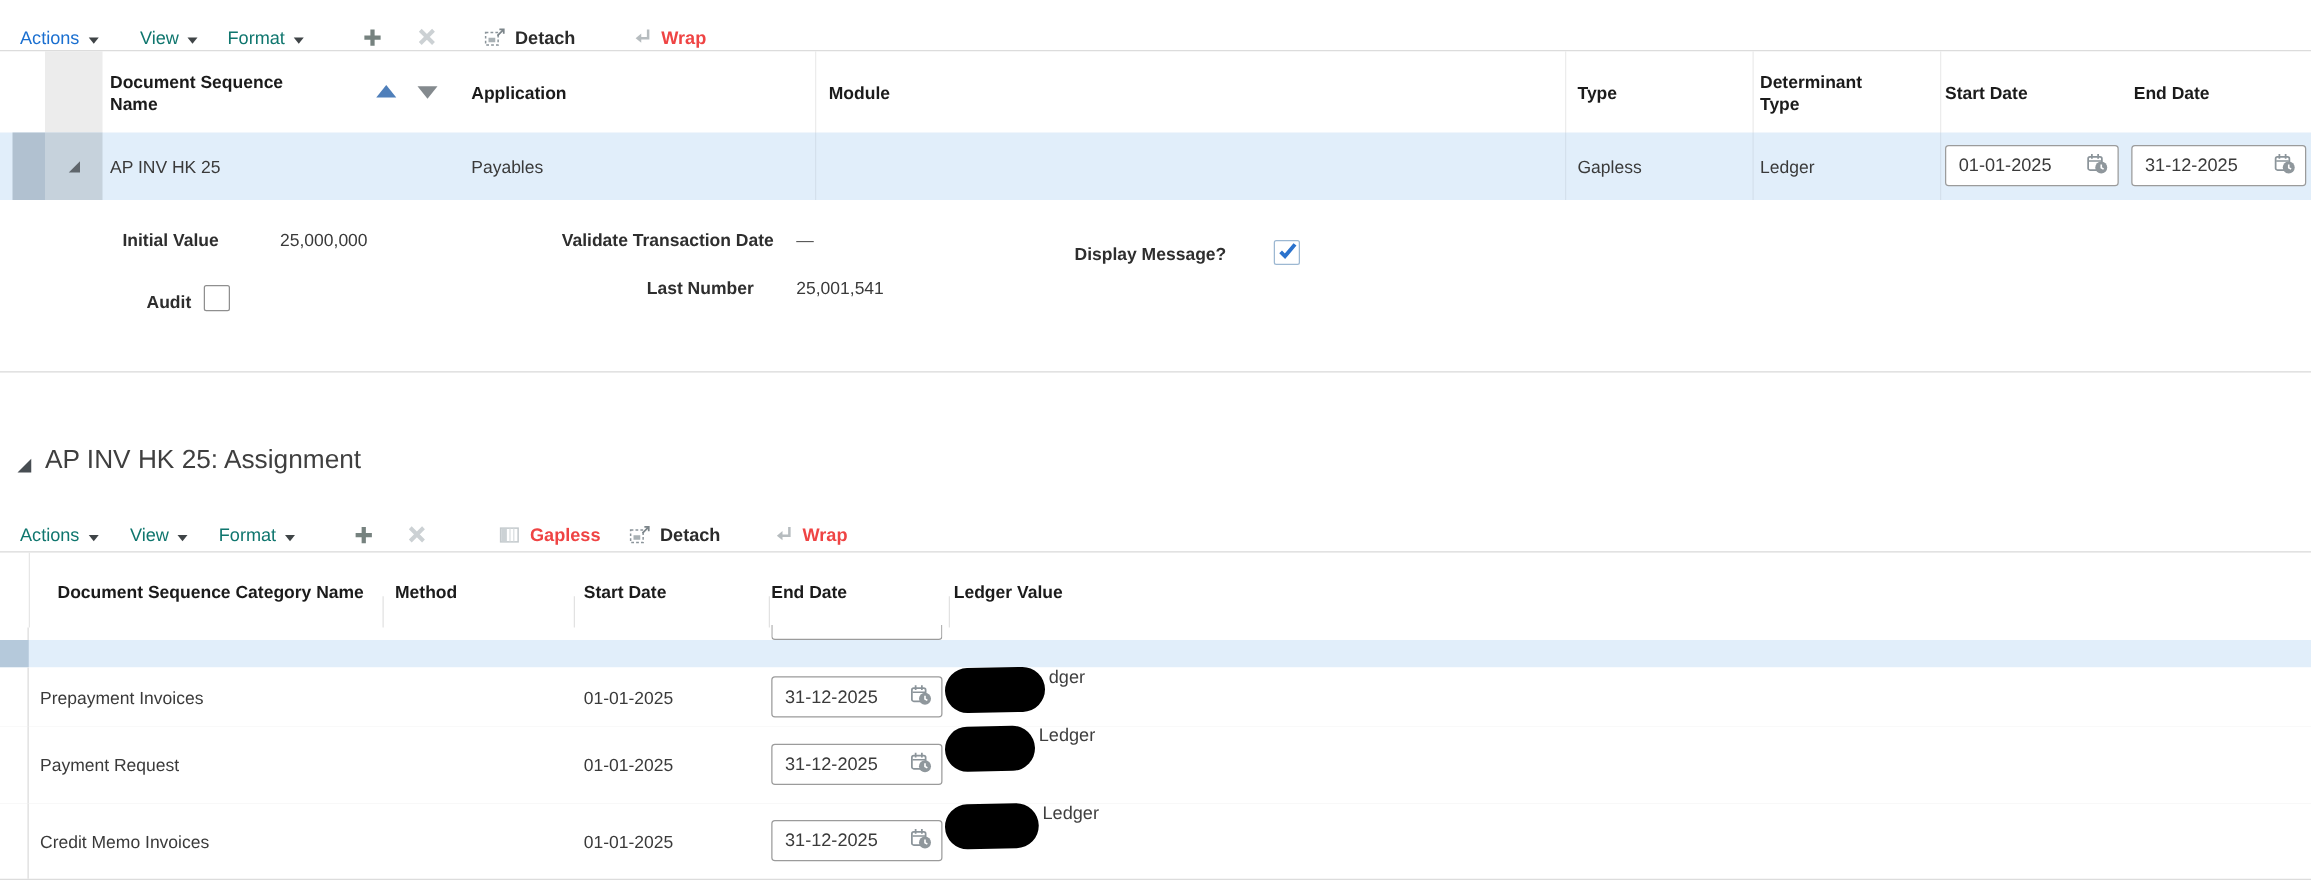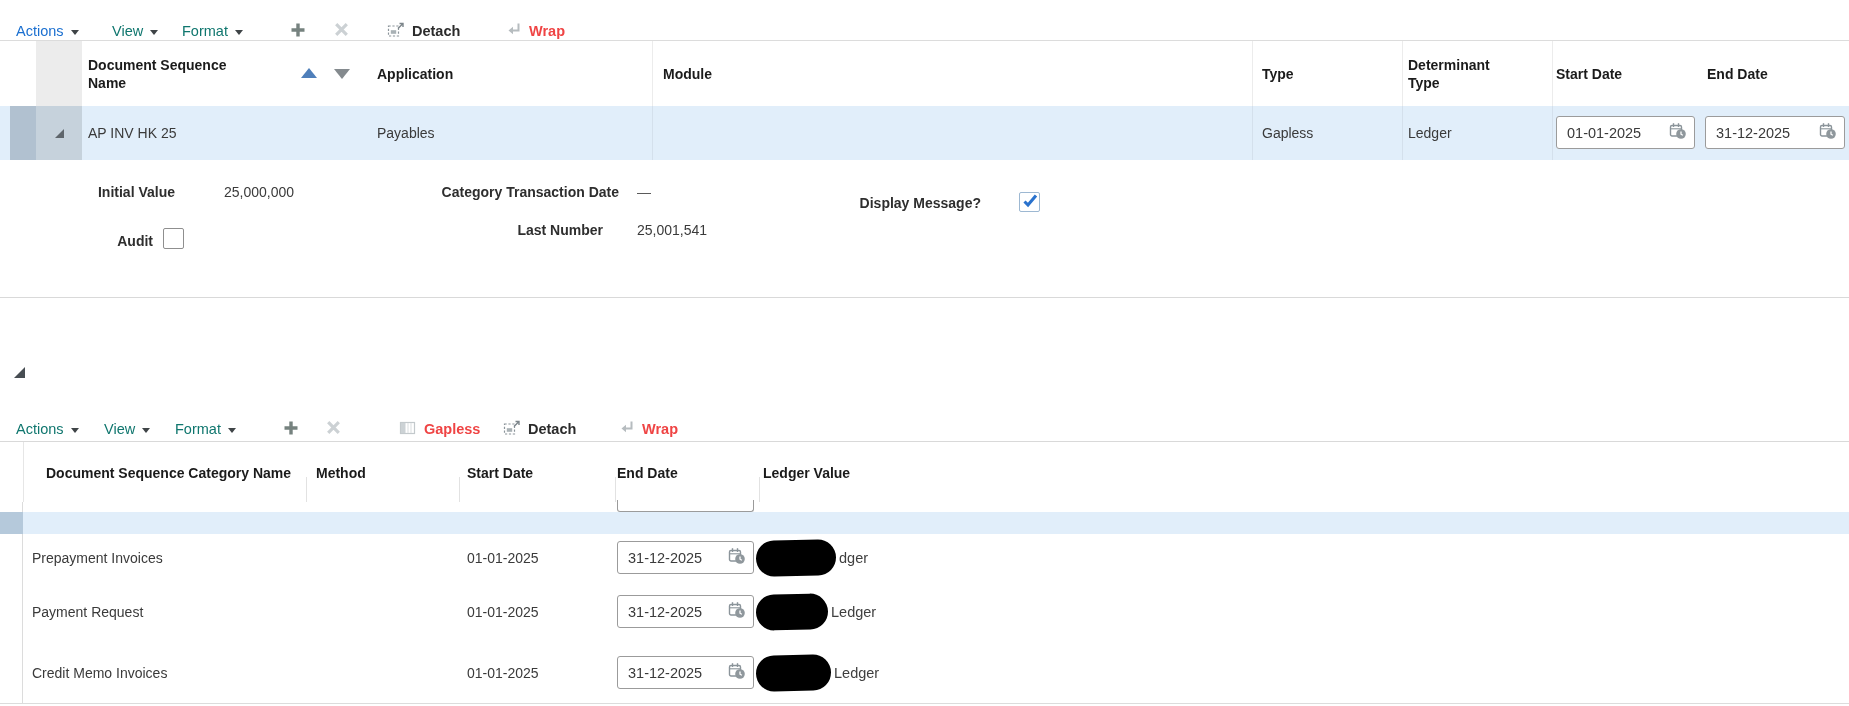--- a/index.html
+++ b/index.html
@@ -54,21 +54,21 @@
   
   .t2-header{position:absolute;left:0;top:441px;width:1849px;height:61px;border-top:1px solid #d9d9d9;border-bottom:1px solid #cfcfcf;background:#fff;}
   .btick{position:absolute;bottom:0;width:1px;height:26px;background:#e2e2e2;}
   .t2-row{position:absolute;left:0;width:1849px;border-bottom:1px solid #dcdcdc;background:#fff;}
   .t2-gutter{position:absolute;left:0;top:0;width:23px;height:100%;border-right:1px solid #dcdcdc;box-sizing:border-box;}
   .sliver-white{position:absolute;left:0;top:502px;width:1849px;height:10px;background:#fff;}
   .sliver-blue{position:absolute;left:0;top:512px;width:1849px;height:22px;background:#e1eefa;}
   .sliver-sel{position:absolute;left:0;top:0;width:23px;height:100%;background:#b5c9db;}
   .clipped-input{position:absolute;left:617px;top:500px;width:137px;height:12px;border:1px solid #9b9b9b;border-top:none;border-radius:0 0 3px 3px;background:#fff;box-sizing:border-box;}
   .redact{height:36px;border-radius:18px;background:#000;transform:rotate(-1.2deg);}
-  .ledger-grp{position:absolute;top:0;height:100%;display:flex;align-items:center;}
+  .ledger-grp{position:absolute;top:0;height:100%;display:flex;align-items:flex-start;}
   .suffix{margin-left:3px;color:#3f3f3f;font-size:14.5px;}
 </style>
 </head>
 <body>
 
 <div id="app">
 
   <div class="toolbar" style="top:0;">
     <div class="tb-item" style="left:16px;">
       <span class="menu-label link">Actions</span>
@@ -163,37 +163,38 @@
             <line x1="2" y1="6.8" x2="12" y2="6.8" stroke="#8b949a" stroke-width="1.1"></line>
             <circle cx="12" cy="12" r="4.8" fill="#8f979c"></circle>
             <path d="M12 9.6 v2.6 l1.9 1.1" stroke="#fff" stroke-width="1.3" fill="none"></path>
           </svg></span>
     </div>
   </div>
 
   <div>
     <div class="dlabel" style="left:12px;width:153px;top:182px;margin-left:10px;">Initial Value</div>
     <div class="dvalue" style="left:224px;top:182px;">25,000,000</div>
-    <div class="dlabel" style="left:300px;width:319px;top:182px;">Category Transaction Date</div>
+    <div class="dlabel" style="left:300px;width:319px;top:182px;">Validate Transaction Date</div>
     <div class="dvalue" style="left:637px;top:182px;color:#5a5a5a;">—</div>
     <div class="dlabel" style="left:760px;width:221px;top:193px;">Display Message?</div>
     <div class="checkbox cb-checked" style="left:1019px;top:192px;">
       <span><svg width="16" height="14" viewBox="0 0 16 14">
             <path d="M2.5 7.5 L6 11 L14 1.5" fill="none" stroke="#2a72cd" stroke-width="3.1"></path>
           </svg></span>
     </div>
     <div class="dlabel" style="left:284px;width:319px;top:220px;">Last Number</div>
     <div class="dvalue" style="left:637px;top:220px;">25,001,541</div>
     <div class="dlabel" style="left:0;width:153px;top:231px;">Audit</div>
     <div class="checkbox cb-empty" style="left:163px;top:228px;"></div>
   </div>
 
   <div class="separator" style="top:297px;"></div>
 
   <div class="section-tri" style="left:14px;top:367px;"></div>
+  <div class="section-title" style="left:36px;top:356px;">AP INV HK 25: Assignment</div>
 
   <div class="toolbar" style="top:400px;height:34px;">
     <div class="tb-item" style="left:16px;">
       <span class="menu-label">Actions</span>
       <span class="caret"></span>
     </div>
     <div class="tb-item" style="left:104px;">
       <span class="menu-label">View</span>
       <span class="caret"></span>
     </div>

